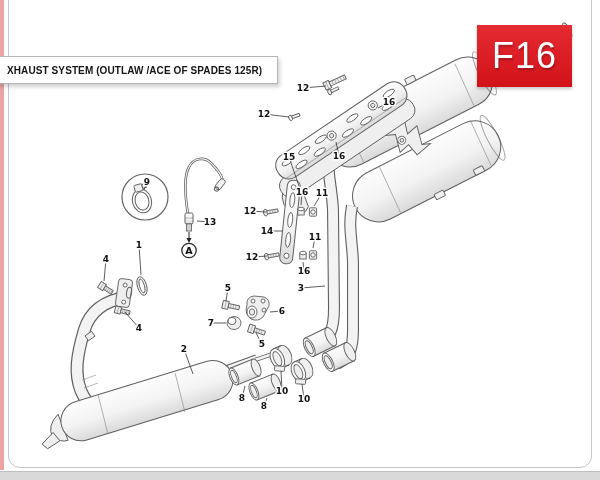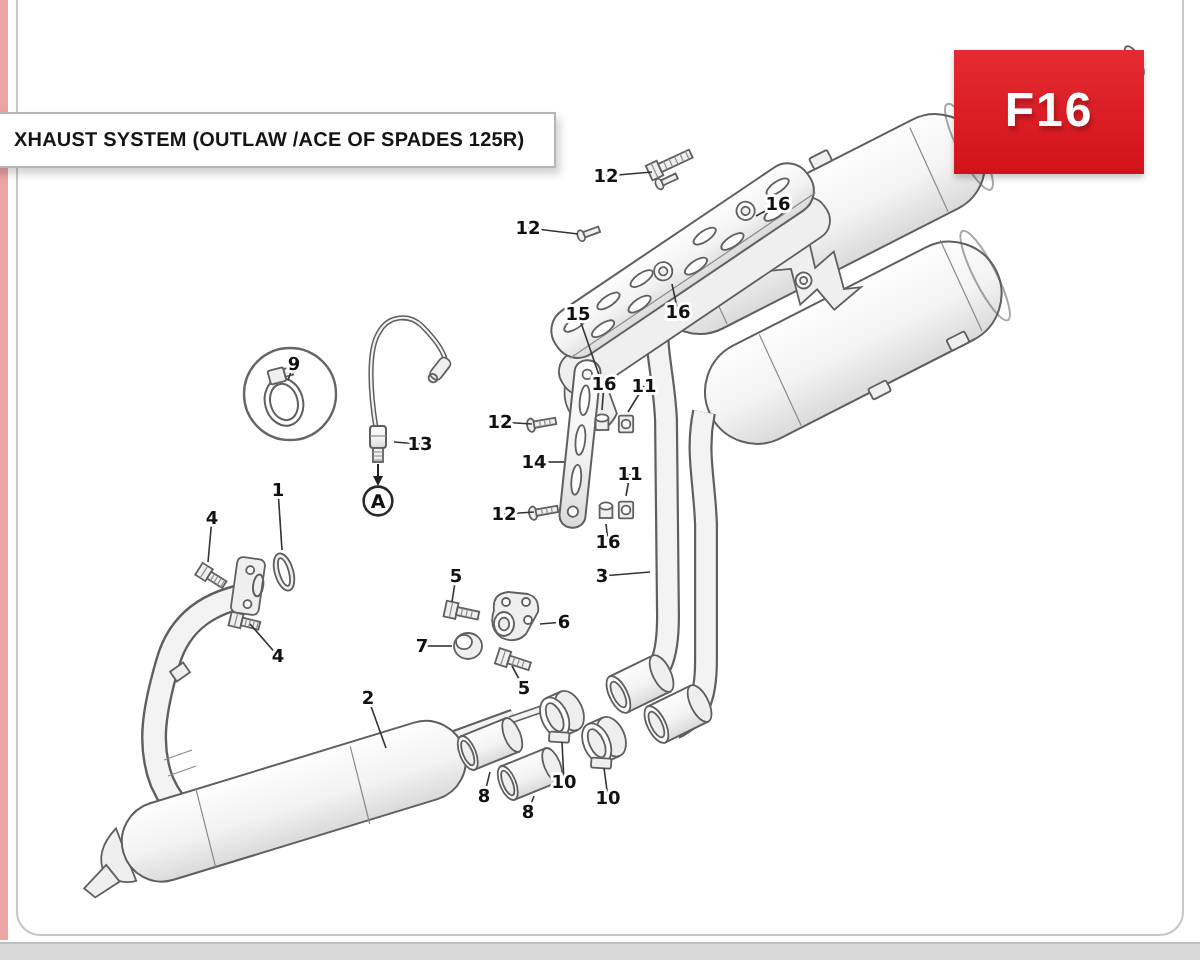--- a/index.html
+++ b/index.html
@@ -12,21 +12,21 @@
               border-top:1px solid #bfbfbf;}
   svg.diagram{position:absolute;left:0;top:0;}
   .title-box{position:absolute;left:-18px;top:56px;width:296px;height:28px;background:#fff;
              border:1px solid #b5b5b5;box-shadow:2px 3px 4px rgba(0,0,0,.18);
              display:flex;align-items:center;padding-left:24px;box-sizing:border-box;z-index:5;}
   .title-box span{font-size:10px;font-weight:bold;color:#141414;white-space:nowrap;letter-spacing:.1px;}
   .badge{position:absolute;left:477px;top:25px;width:95px;height:62px;z-index:6;
          display:flex;align-items:center;justify-content:center;
          background-image:linear-gradient(rgba(255,255,255,.10),rgba(0,0,0,.07));
          box-shadow:0 2px 3px rgba(0,0,0,.22);}
-  .badge span{color:#fff;font-size:24px;font-weight:bold;letter-spacing:1px;
+  .badge span{color:#fff;font-size:36px;font-weight:normal;letter-spacing:1px;
               text-shadow:1px 2px 2px rgba(0,0,0,.25);}
   
   .s{stroke:#5f5f5f;stroke-width:1;fill:none}
   .f{stroke:#5f5f5f;stroke-width:1;fill:url(#gm)}
   .fw{stroke:#5f5f5f;stroke-width:.9;fill:#fdfdfd}
   .fe{stroke:#5f5f5f;stroke-width:.9;fill:#efefef}
   .thin{stroke:#8a8a8a;stroke-width:.6;fill:none}
   .pipe-o{stroke:#5f5f5f;fill:none}
   .pipe-i{stroke:#f3f3f3;fill:none}
   .leader{stroke:#333;stroke-width:.8;}

